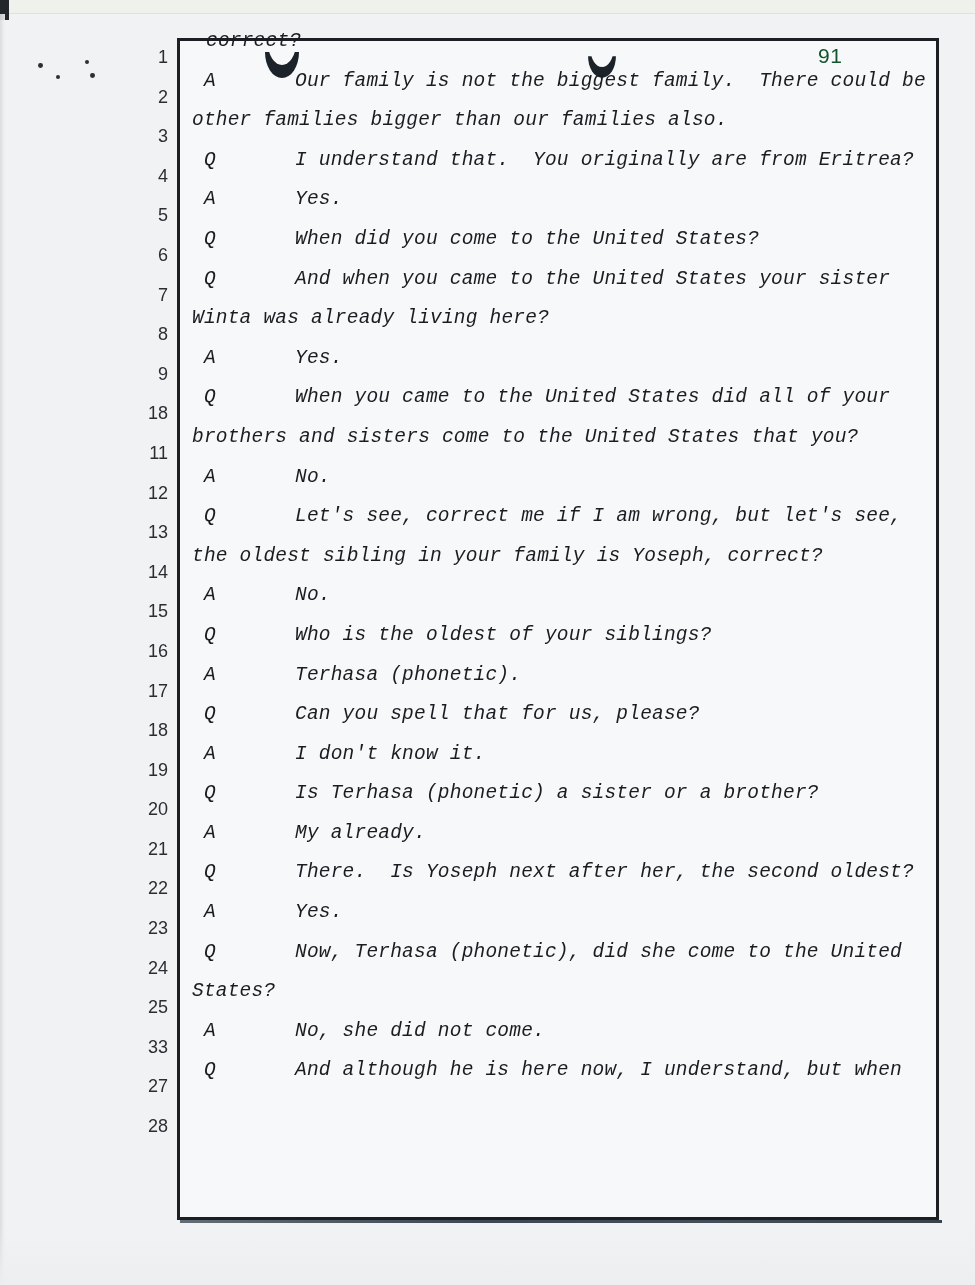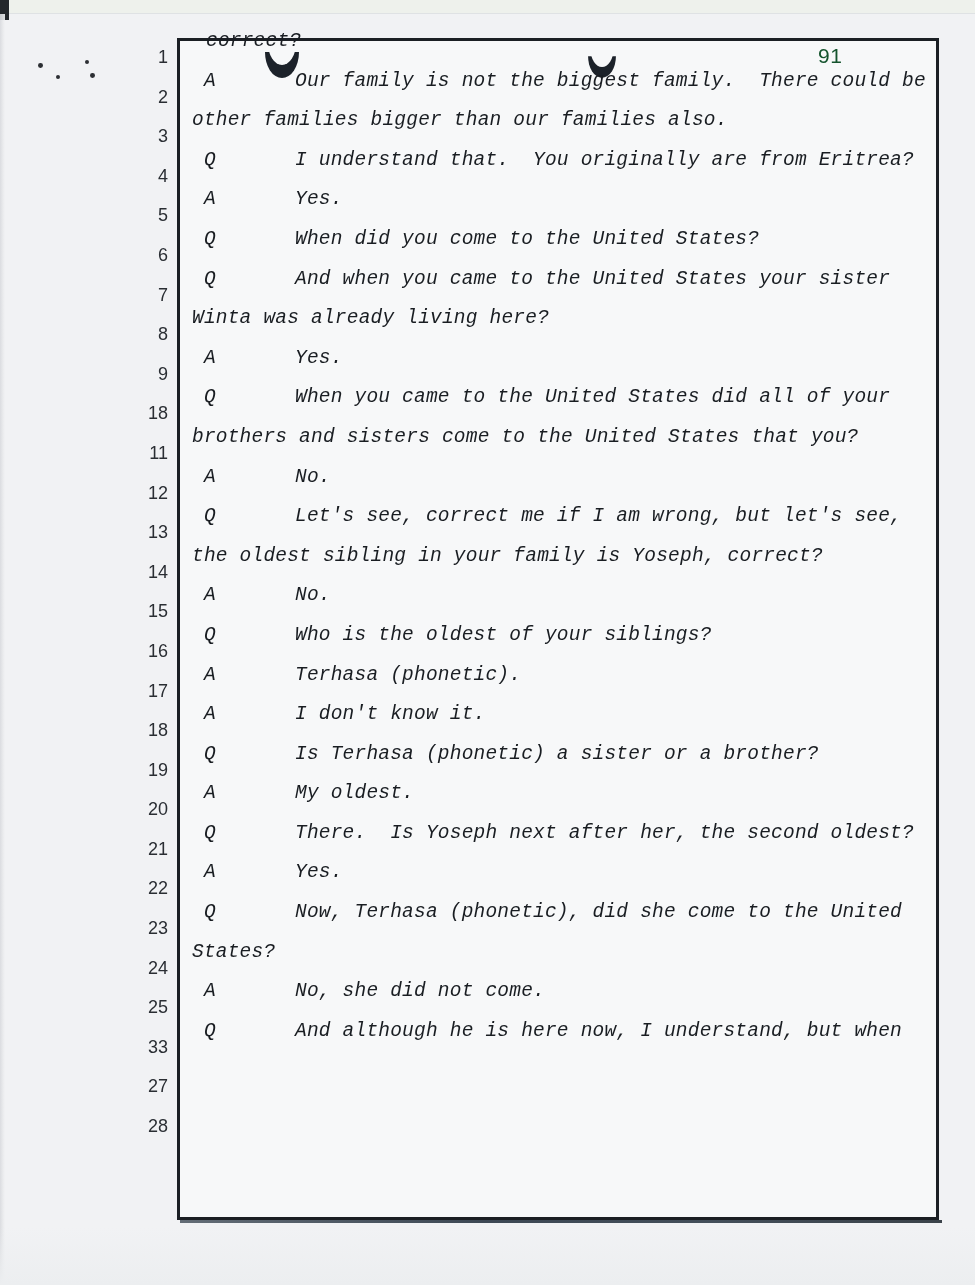--- a/index.html
+++ b/index.html
@@ -157,23 +157,24 @@
     <div class="tline cont"><span>Winta was already living here?</span></div>
     <div class="tline"><span class="spk"> A</span><span>Yes.</span></div>
     <div class="tline"><span class="spk"> Q</span><span>When you came to the United States did all of your</span></div>
     <div class="tline cont"><span>brothers and sisters come to the United States that you?</span></div>
     <div class="tline"><span class="spk"> A</span><span>No.</span></div>
     <div class="tline"><span class="spk"> Q</span><span>Let's see, correct me if I am wrong, but let's see,</span></div>
     <div class="tline cont"><span>the oldest sibling in your family is Yoseph, correct?</span></div>
     <div class="tline"><span class="spk"> A</span><span>No.</span></div>
     <div class="tline"><span class="spk"> Q</span><span>Who is the oldest of your siblings?</span></div>
     <div class="tline"><span class="spk"> A</span><span>Terhasa (phonetic).</span></div>
+    <div class="tline"><span class="spk"> Q</span><span>Can you spell that for us, please?</span></div>
     <div class="tline"><span class="spk"> A</span><span>I don't know it.</span></div>
     <div class="tline"><span class="spk"> Q</span><span>Is Terhasa (phonetic) a sister or a brother?</span></div>
-    <div class="tline"><span class="spk"> A</span><span>My oldest.</span></div>
+    <div class="tline"><span class="spk"> A</span><span>My already.</span></div>
     <div class="tline"><span class="spk"> Q</span><span>There.  Is Yoseph next after her, the second oldest?</span></div>
     <div class="tline"><span class="spk"> A</span><span>Yes.</span></div>
     <div class="tline"><span class="spk"> Q</span><span>Now, Terhasa (phonetic), did she come to the United</span></div>
     <div class="tline cont"><span>States?</span></div>
     <div class="tline"><span class="spk"> A</span><span>No, she did not come.</span></div>
     <div class="tline"><span class="spk"> Q</span><span>And although he is here now, I understand, but when</span></div>
   </div>
 
 <div id="bottom-fade"></div>
 

